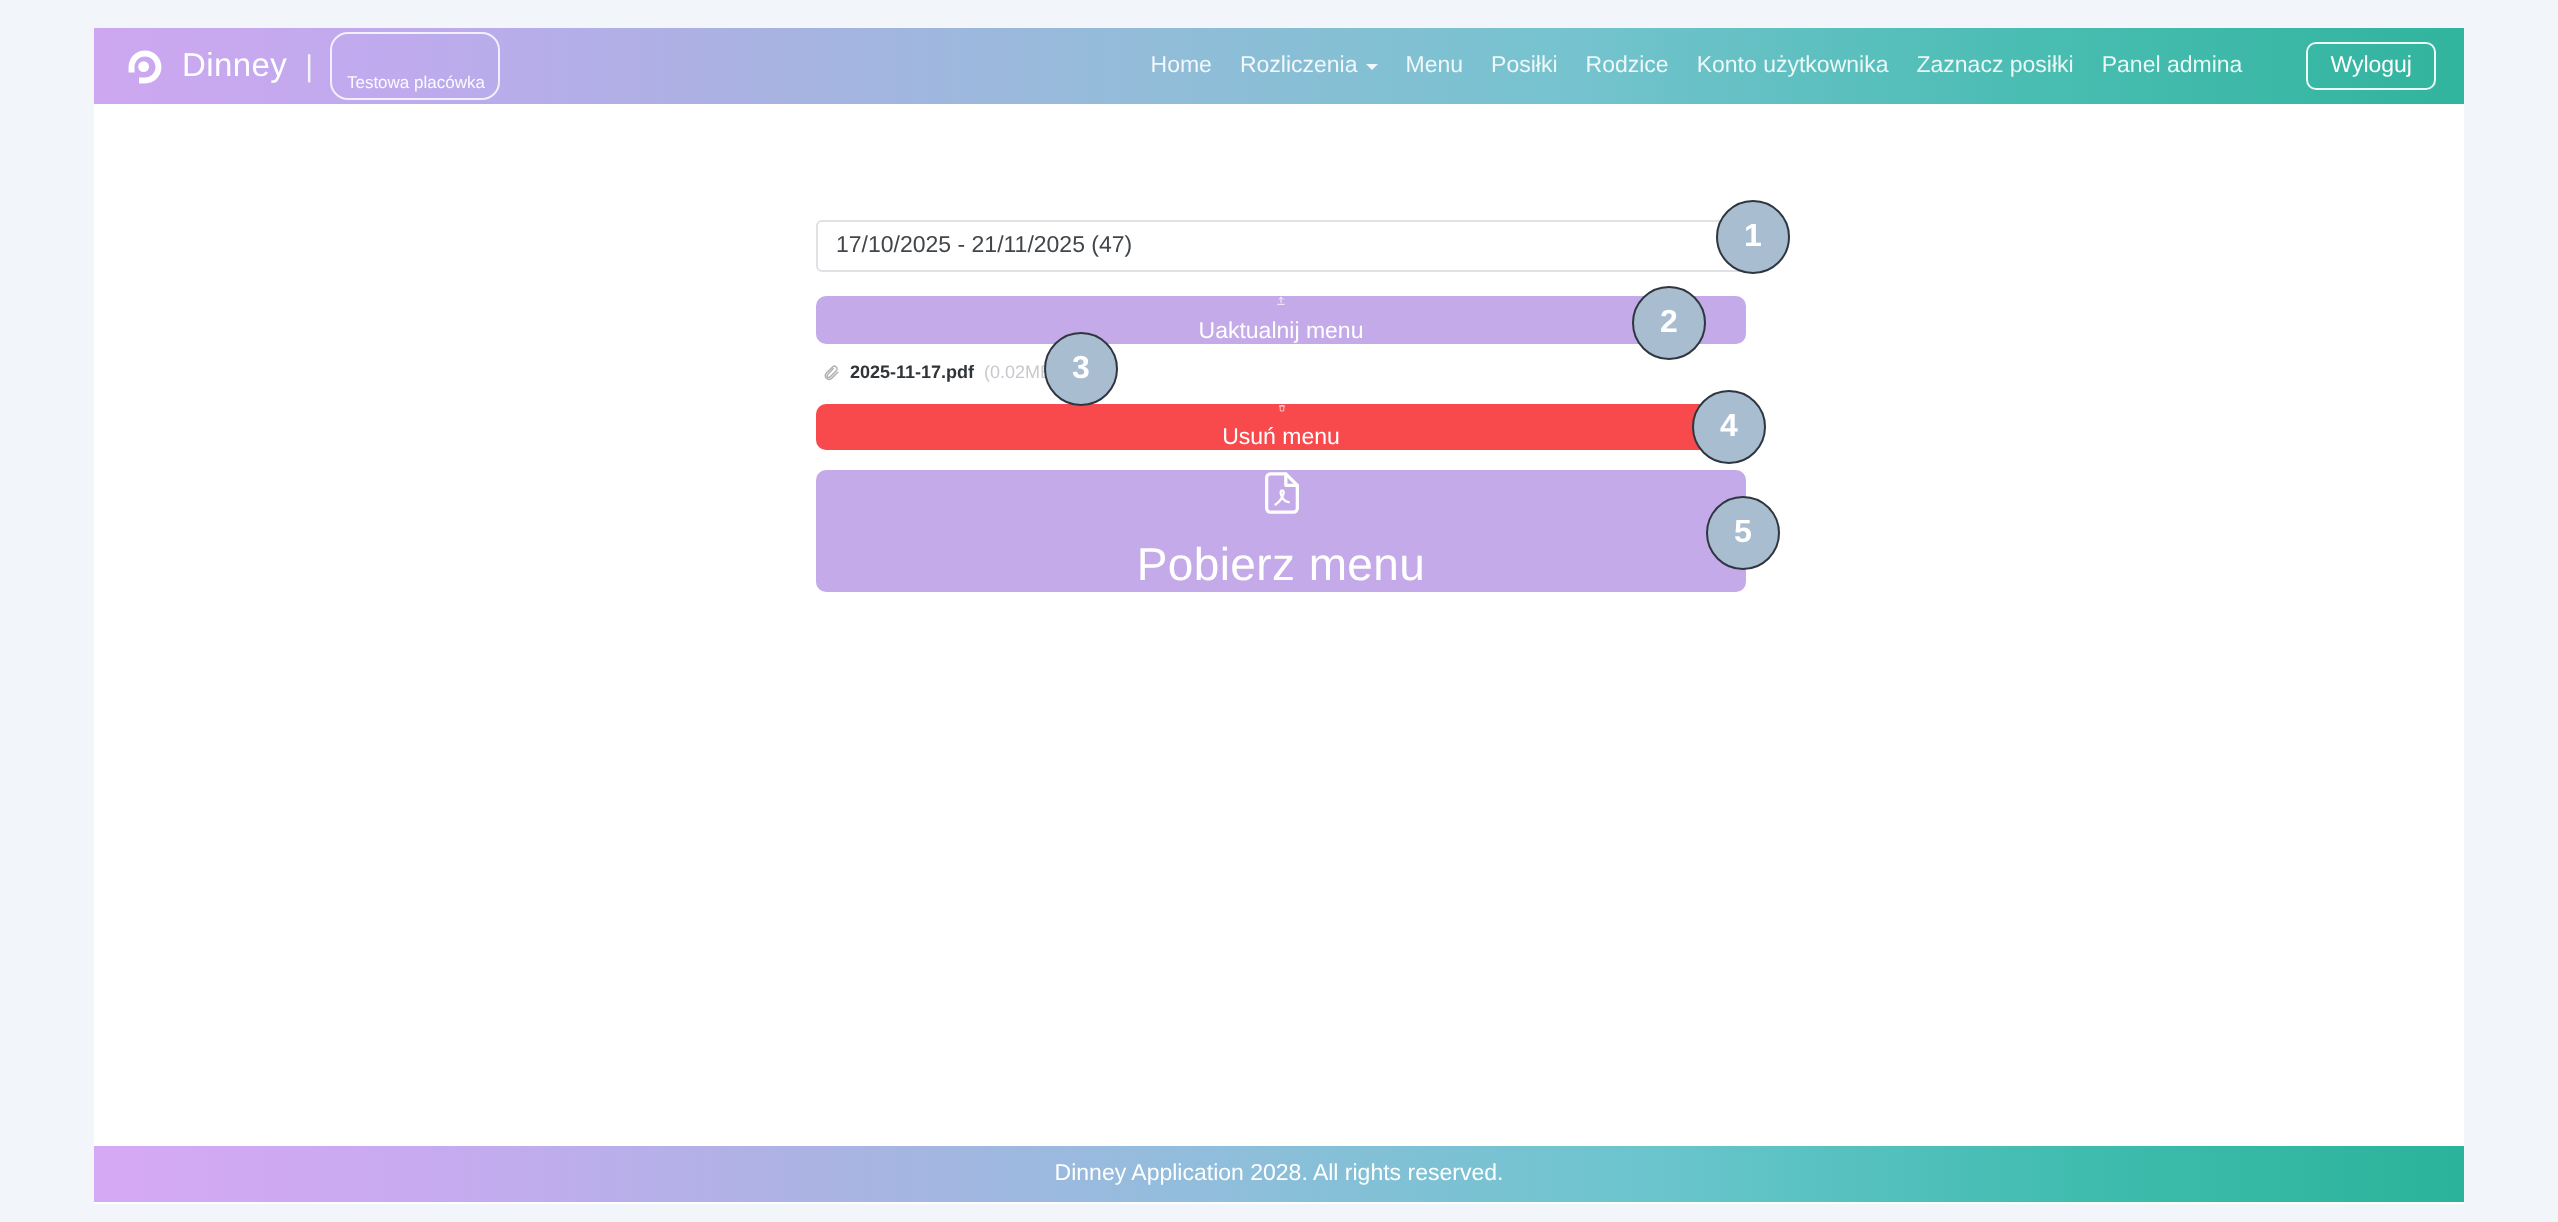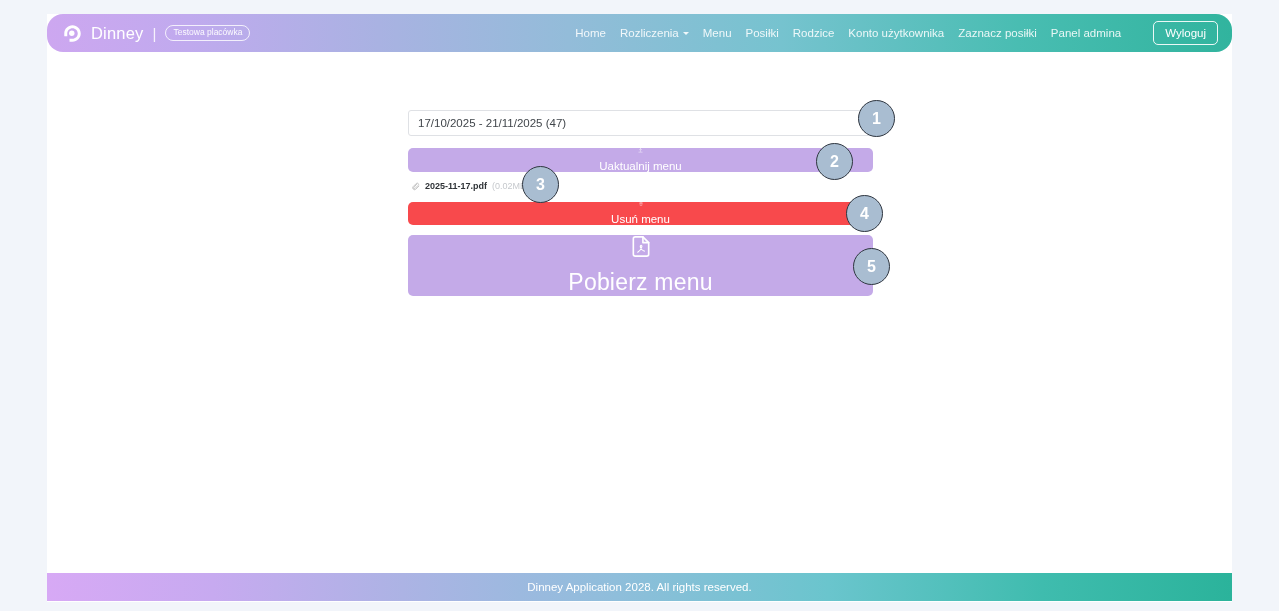--- a/index.html
+++ b/index.html
@@ -35,21 +35,20 @@
         #cda7f0 0%,
         #c0aaee 12%,
         #a9b2e2 28%,
         #93bcd9 44%,
         #76c3cf 62%,
         #49bdb2 82%,
         #31b49e 100%);
     display: flex;
     align-items: center;
     padding: 0 14px 0 15px;
-    border-radius: 16px;
   }
 
   .brand {
     display: flex;
     align-items: center;
     gap: 8px;
   }
 
   .brand-logo {
     width: 21px;
@@ -70,21 +69,21 @@
     font-size: 15px;
     opacity: .85;
     margin: 0 1px;
   }
 
   .brand-badge {
     border: 1px solid rgba(255,255,255,.85);
     border-radius: 9px;
     color: #ffffff;
     font-size: 8.5px;
-    padding: 2px 7px 3px;
+    padding: 20px 7px 3px;
     line-height: 1;
     white-space: nowrap;
     opacity: .95;
   }
 
   .nav-links {
     margin-left: auto;
     display: flex;
     align-items: center;
     gap: 14px;

